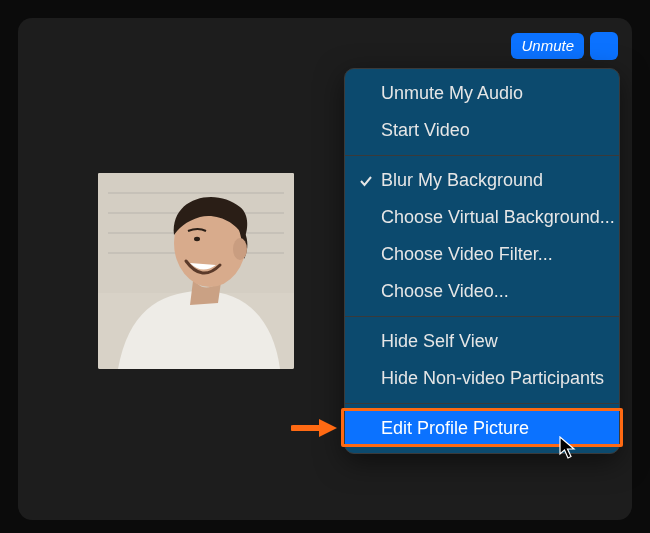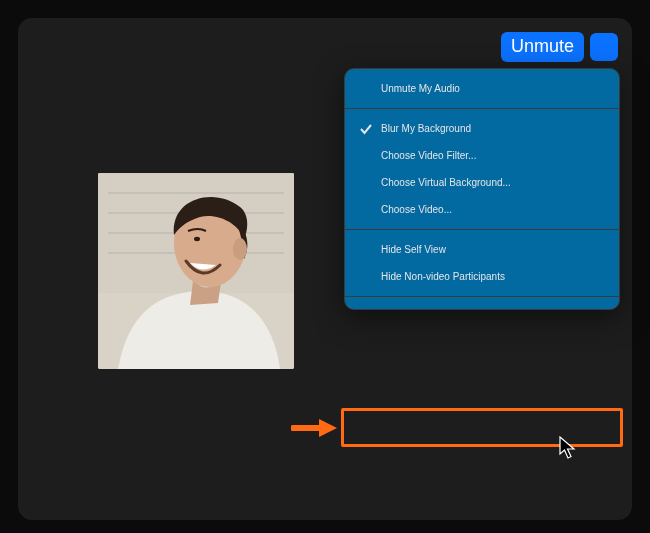--- a/index.html
+++ b/index.html
@@ -24,26 +24,27 @@
     position: absolute;
     top: 14px;
     right: 14px;
     display: flex;
     gap: 6px;
     align-items: center;
   }
   .btn-primary {
     background: #0b72ff;
     color: #fff;
-    font-size: 18px;
+    font-size: 15px;
     font-weight: 500;
     border: none;
     border-radius: 6px;
     padding: 4px 10px 5px;
     cursor: pointer;
+    font-style: italic;
   }
   .btn-more {
     background: #0b72ff;
     color: #fff;
     border: none;
     border-radius: 6px;
     width: 28px;
     height: 28px;
     display: flex;
     align-items: center;
@@ -62,26 +63,26 @@
     border-radius: 2px;
     overflow: hidden;
   }
   .avatar svg { width: 100%; height: 100%; display: block; }
 
   .menu {
     position: absolute;
     top: 50px;
     right: 12px;
     width: 276px;
-    background: #0369a1;
+    background: #0c4a6e;
     border: 1px solid #3a3a3a;
     border-radius: 10px;
     padding: 6px 0;
     color: #e6e6e6;
-    font-size: 10px;
+    font-size: 18px;
     box-shadow: 0 8px 28px rgba(0,0,0,.5);
   }
   .menu .item {
     display: flex;
     align-items: center;
     padding: 8px 18px 8px 36px;
     position: relative;
     cursor: pointer;
     white-space: nowrap;
   }
@@ -171,46 +172,52 @@
 
       <ellipse cx="99" cy="66" rx="3" ry="2.2" fill="#2a1e16"></ellipse>
       <path d="M 90 58 Q 100 54 108 58" stroke="#2a1e16" stroke-width="2" fill="none"></path>
     </svg>
   </div>
 
   <div class="menu" id="ctx-menu">
       <div class="item">
         <span>Unmute My Audio</span>
       </div>
+      <div class="item">
+        <span>Start Video</span>
+      </div>
       <div class="sep"></div>
       <div class="item">
         <span class="check">
           <svg viewBox="0 0 14 14">
             <polyline points="2,7 5.5,11 12,3" fill="none" stroke="#e6e6e6" stroke-width="2"></polyline>
           </svg>
         </span>
         <span>Blur My Background</span>
       </div>
       <div class="item">
+        <span>Choose Virtual Background...</span>
+      </div>
+      <div class="item">
         <span>Choose Video Filter...</span>
       </div>
       <div class="item">
-        <span>Choose Virtual Background...</span>
-      </div>
-      <div class="item">
         <span>Choose Video...</span>
       </div>
       <div class="sep"></div>
       <div class="item">
         <span>Hide Self View</span>
       </div>
       <div class="item">
         <span>Hide Non-video Participants</span>
       </div>
       <div class="sep"></div>
+      <div class="item selected" id="selected-item">
+        <span>Edit Profile Picture</span>
+      </div>
     </div>
 
 </div>
 
 <div class="highlight-box" id="hl" style="left: 341px; top: 408px; width: 282px; height: 39px;"></div>
 <div class="arrow" id="arrow" style="left: 291px; top: 417.5px;">
   <svg viewBox="0 0 46 20">
     <line x1="2" y1="10" x2="30" y2="10" stroke="#ff6a13" stroke-width="6" stroke-linecap="round"></line>
     <polygon points="28,1 46,10 28,19" fill="#ff6a13"></polygon>
   </svg>

